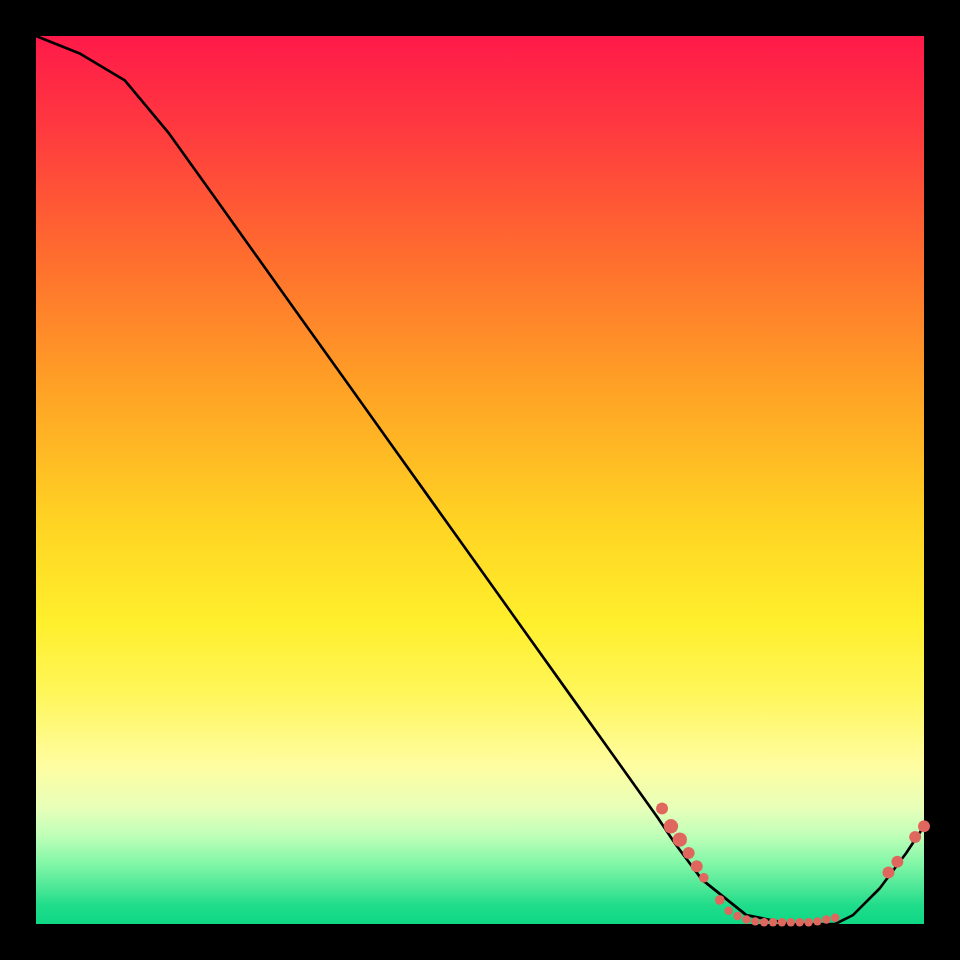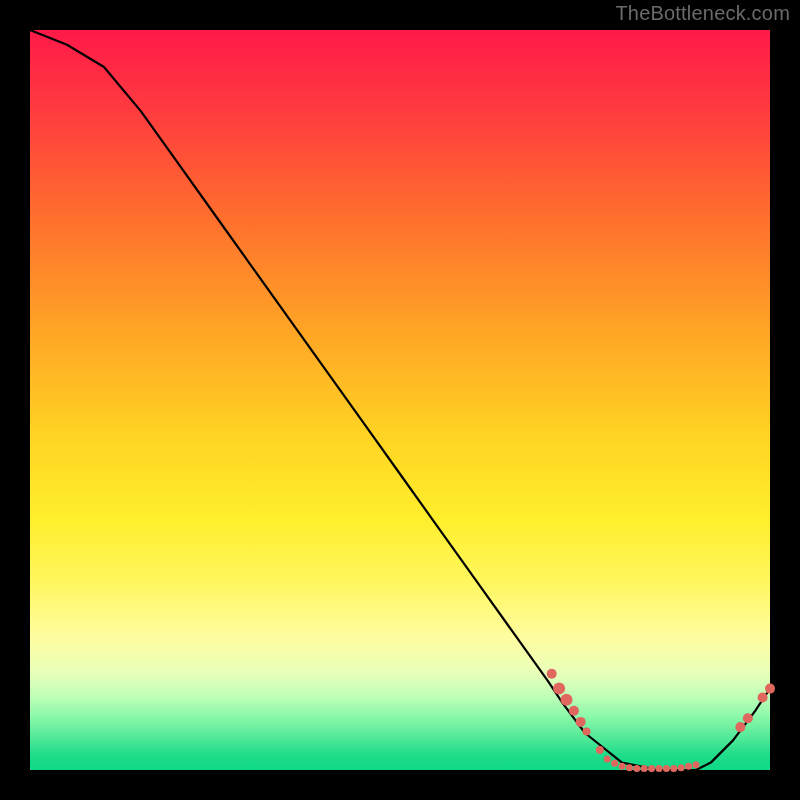--- a/index.html
+++ b/index.html
@@ -61,21 +61,20 @@
     inset: 0;
     width: 100%;
     height: 100%;
     overflow: visible;
   }
 </style>
 </head>
 <body>
 
 <div class="stage">
-  <div class="watermark">TheBottleneck.com</div>
 
   <div class="plot">
     <div class="gradient-bg"></div>
     <svg class="curve" viewBox="0 0 740 740" preserveAspectRatio="none">
       <path id="curve-path" fill="none" stroke="#000000" stroke-width="2.2" stroke-linejoin="round" stroke-linecap="round" d="M0.0 0.0 L37.0 14.8 L74.0 37.0 L111.0 81.4 L148.0 133.2 L185.0 185.0 L222.0 236.8 L259.0 288.6 L296.0 340.4 L333.0 392.2 L370.0 444.0 L407.0 495.8 L444.0 547.6 L481.0 599.4 L518.0 651.2 L532.8 673.4 L555.0 703.0 L592.0 732.6 L629.0 740.0 L666.0 740.0 L680.8 732.6 L703.0 710.4 L725.2 680.8 L740.0 658.6"></path>
       <g id="markers">
           <circle cx="521.7" cy="643.8" r="5" fill="#e0675e"></circle>
           <circle cx="529.1" cy="658.6" r="6" fill="#e0675e"></circle>
           <circle cx="536.5" cy="669.7" r="6" fill="#e0675e"></circle>
           <circle cx="543.9" cy="680.8" r="5" fill="#e0675e"></circle>

